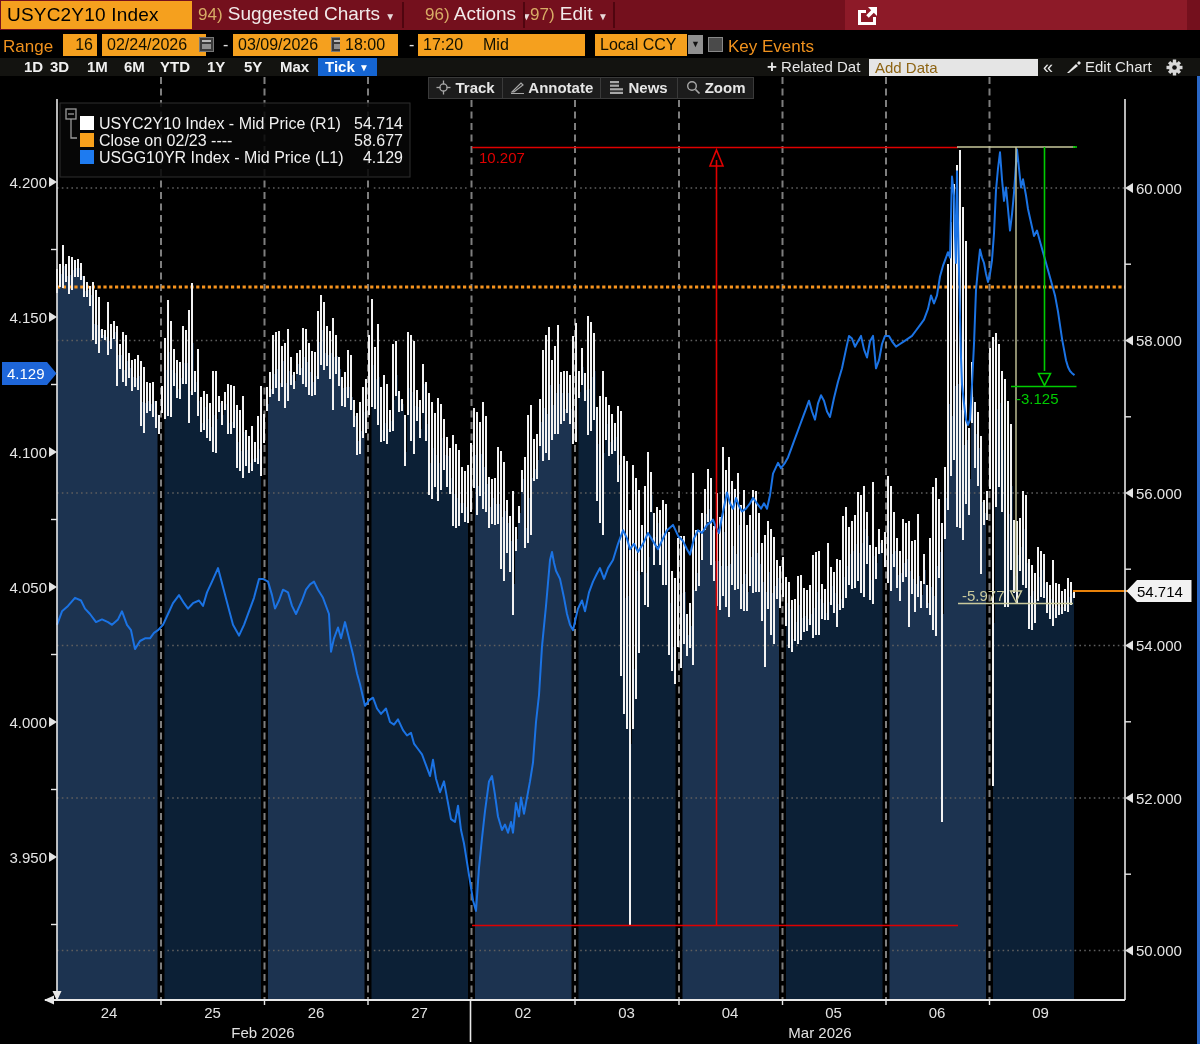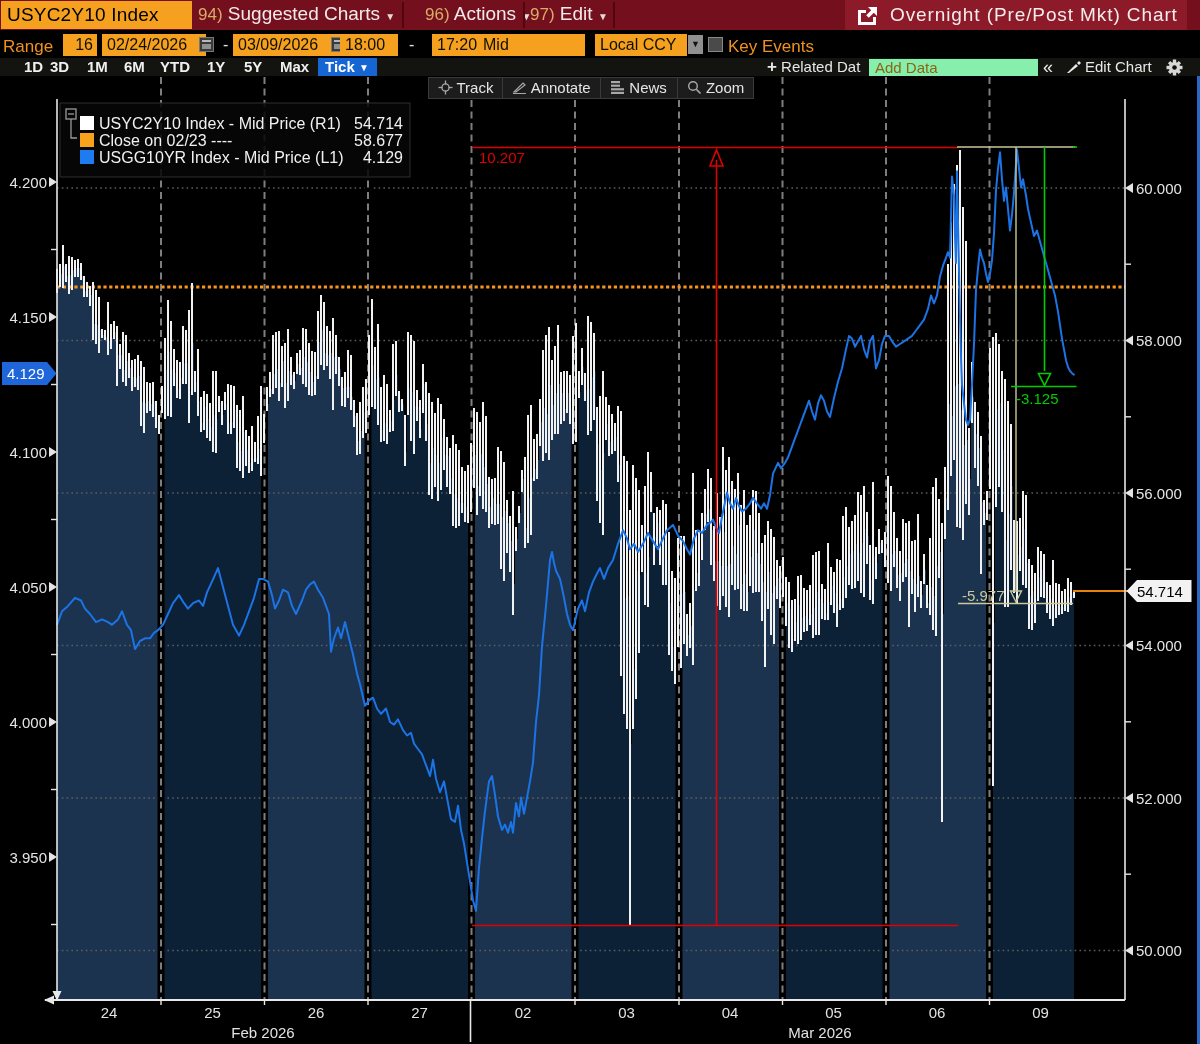--- a/index.html
+++ b/index.html
@@ -32,55 +32,54 @@
 #ddbtn { left:687px; top:35px; width:16px; height:19px; background:#909090; color:#111;
   font-size:9px; text-align:center; line-height:19px; border-left:1px solid #000;}
 #chk { left:708px; top:37px; width:15px; height:15px; background:#4a4a4a; border:1px solid #888; }
 
 #r3 { left:0; top:58px; width:1200px; height:18px; background:#131310; }
 .tab { top:58px; color:#F0F0F0; font-size:15px; font-weight:700; line-height:18px; }
 #tick { left:318px; top:58px; width:59px; height:18px; background:#1565D2; color:#fff;
   font-size:15px; font-weight:700; line-height:18px; padding-left:7px; }
 #tick span { font-size:10px; position:relative; top:-1px; }
 .r3t { top:58px; color:#E8E8E8; font-size:15px; line-height:18px; }
-#adddata { left:869px; top:59px; width:169px; height:17px; background:#86efac; color:#8D6414;
+#adddata { left:869px; top:59px; width:169px; height:17px; background:#e5e5e5; color:#8D6414;
   font-size:15px; line-height:17px; padding-left:6px; }
 
 .tbtn { top:77px; height:22px; background:#1C1C1C; border:1px solid #3A3A3A;
-  color:#E6E6E6; font-size:15px; line-height:20px; text-align:center; z-index:5; }
+  color:#E6E6E6; font-size:15px; line-height:20px; text-align:center; z-index:5;font-weight:bold; }
 #chart { left:0; top:76px; }
 </style>
 </head>
 <body>
 <div id="page">
 
   <div class="abs" id="r1"></div>
   <div class="abs" id="r1b"></div>
   <div class="abs" id="secbox">USYC2Y10 Index</div>
   <div class="abs mtxt" id="m1"><span class="mnum">94)</span> Suggested Charts <span class="mcar">▼</span></div>
   <div class="abs msep" style="left:402px"></div>
   <div class="abs mtxt" id="m2"><span class="mnum">96)</span> Actions <span class="mcar">▼</span></div>
   <div class="abs msep" style="left:523px"></div>
   <div class="abs mtxt" id="m3"><span class="mnum">97)</span> Edit <span class="mcar">▼</span></div>
   <div class="abs msep" style="left:613px"></div>
   <svg class="abs" style="left:855px;top:5px" width="24" height="21" viewBox="0 0 24 21">
     <path d="M3 5h8v3H6v9h12v-5h3v8H3z" fill="#fff"></path>
     <path d="M13 2h9v9l-3.2-3.2-5 5-2.6-2.6 5-5z" fill="#fff"></path>
   </svg>
-  <div class="abs" id="title">Overnight (Pre/Post Mkt) Chart</div>
 
   <div class="abs" id="r2"></div>
   <div class="abs olab" style="left:3px">Range</div>
   <div class="abs obox" style="left:63px;width:34px;text-align:right;padding-right:4px">16</div>
   <div class="abs obox" style="left:102px;width:104px">02/24/2026<span class="cal" style="left:97px"></span></div>
   <div class="abs wdash" style="left:223px">-</div>
   <div class="abs obox" style="left:233px;width:117px">03/09/2026<span class="cal" style="left:98px"></span></div>
   <div class="abs obox" style="left:340px;width:58px">18:00</div>
   <div class="abs wdash" style="left:409px">-</div>
-  <div class="abs obox" style="left:432px;width:50px">17:20</div>
+  <div class="abs obox" style="left:418px;width:73px">17:20</div>
   <div class="abs obox" style="left:478px;width:107px">Mid</div>
   <div class="abs obox" style="left:595px;width:92px">Local CCY</div>
   <div class="abs" id="ddbtn">▼</div>
   <div class="abs" id="chk"></div>
   <div class="abs olab" style="left:728px">Key Events</div>
 
   <div class="abs" id="r3"></div>
   <div class="abs tab" style="left:24px">1D</div>
   <div class="abs tab" style="left:50px">3D</div>
   <div class="abs tab" style="left:87px">1M</div>

